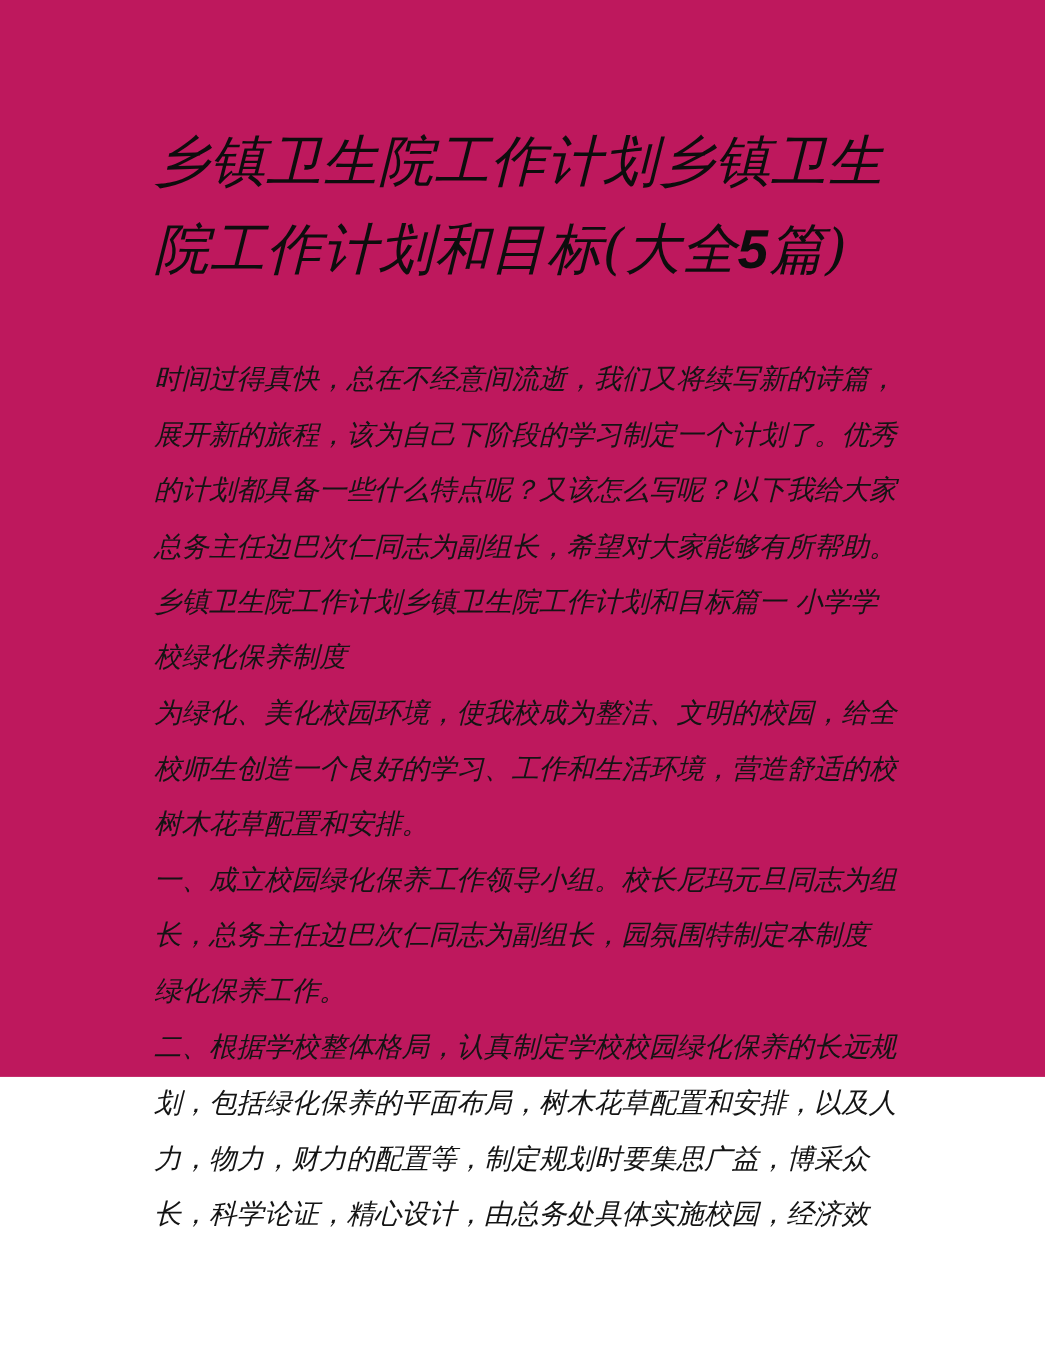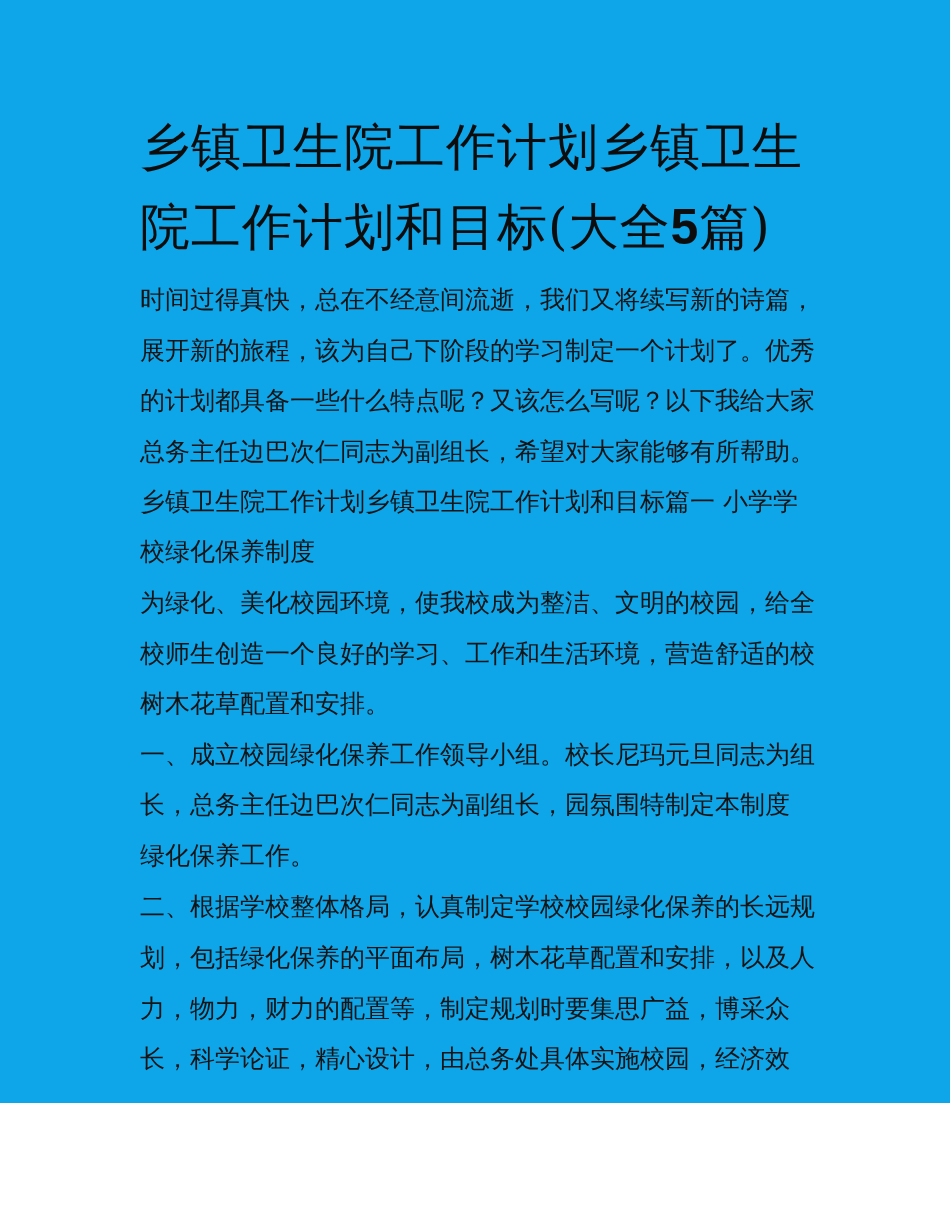--- a/index.html
+++ b/index.html
@@ -13,22 +13,23 @@
       position: relative;
       overflow: hidden;
       font-family: "DejaVu Serif", "Liberation Serif", serif;
       color: #111111;
     }
     .page {
       position: absolute;
       left: 0;
       top: 0;
       width: 950px;
-      height: 1103px;
-      background: #0ea5e9;
+      height: 979px;
+      background: #be185d;
+      font-style: italic;
     }
     .title-line {
       position: absolute;
       left: 140px;
       font-size: 50px;
       line-height: 60px;
       white-space: nowrap;
       letter-spacing: 1px;
       color: #0d0d0d;
     }
@@ -36,20 +37,21 @@
       font-family: "Liberation Sans", sans-serif;
       font-weight: bold;
     }
     .body-line {
       position: absolute;
       left: 140px;
       font-size: 25px;
       line-height: 30px;
       white-space: nowrap;
       color: #141414;
+      margin-top: 45px;
     }
   </style>
 </head>
 <body>
 
 <div class="page">
 
   <div>
     <div class="title-line" style="top:117px;">乡镇卫生院工作计划乡镇卫生</div>
     <div class="title-line" style="top:197px;"><span>院工作计划和目标(大全</span><b>5</b><span>篇)</span></div>

